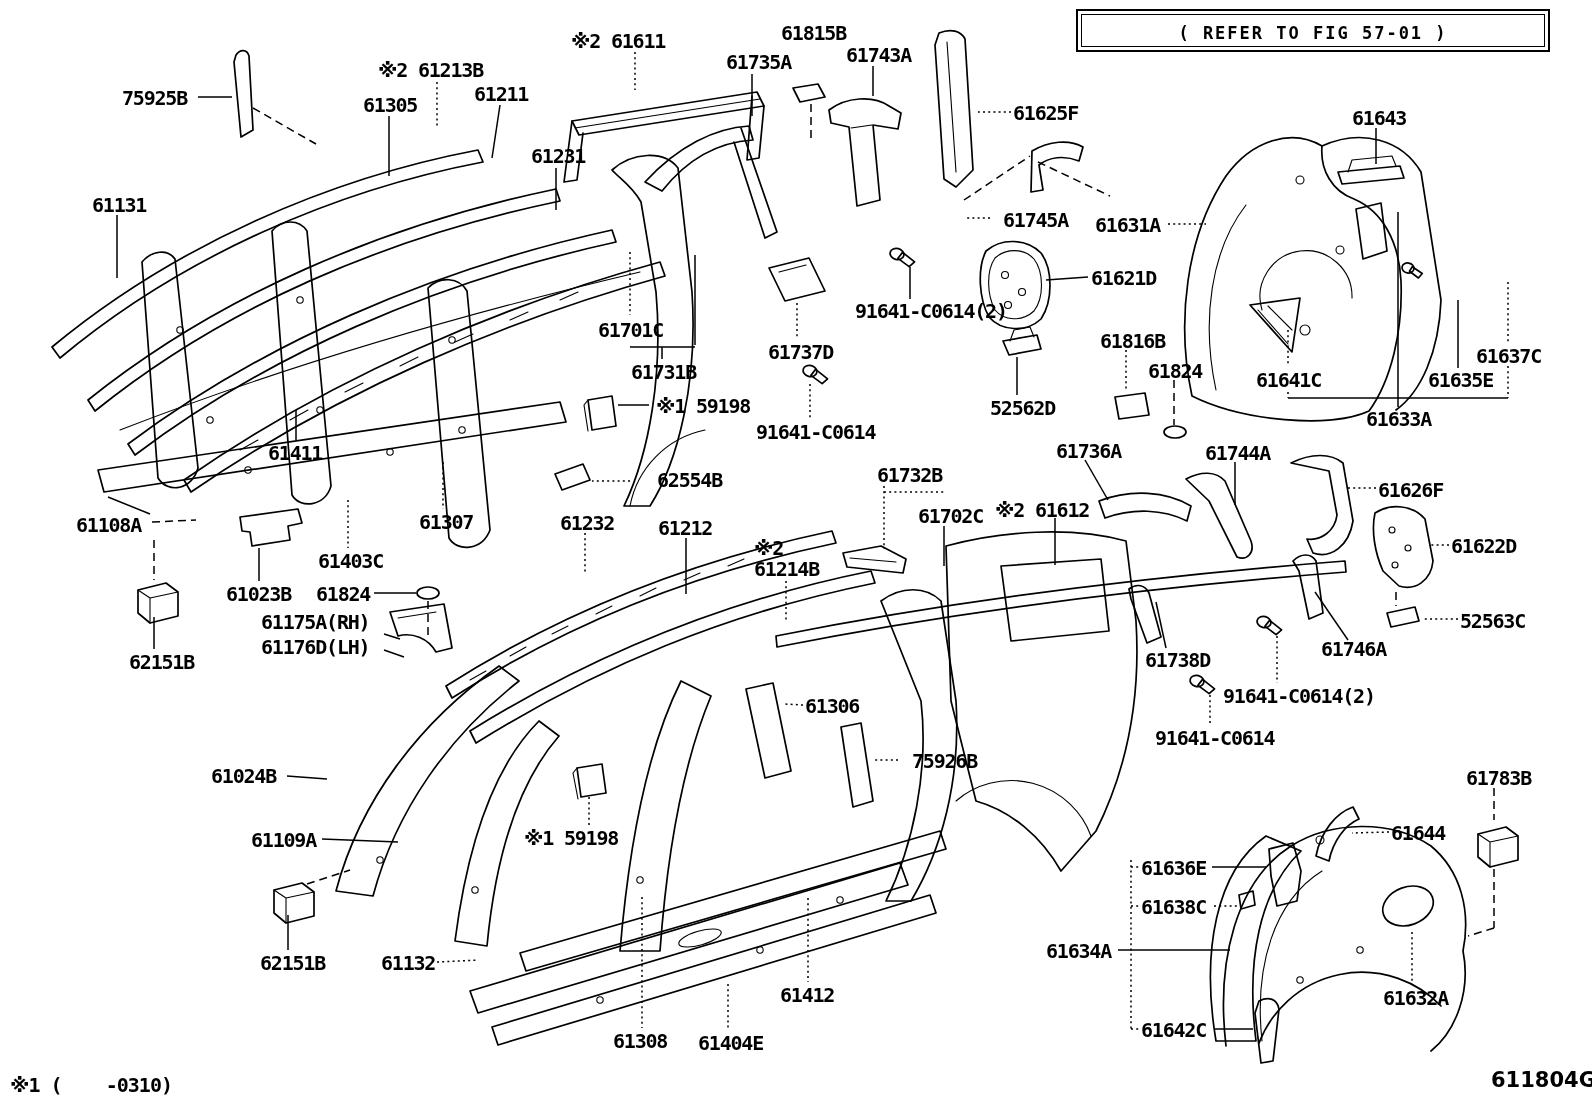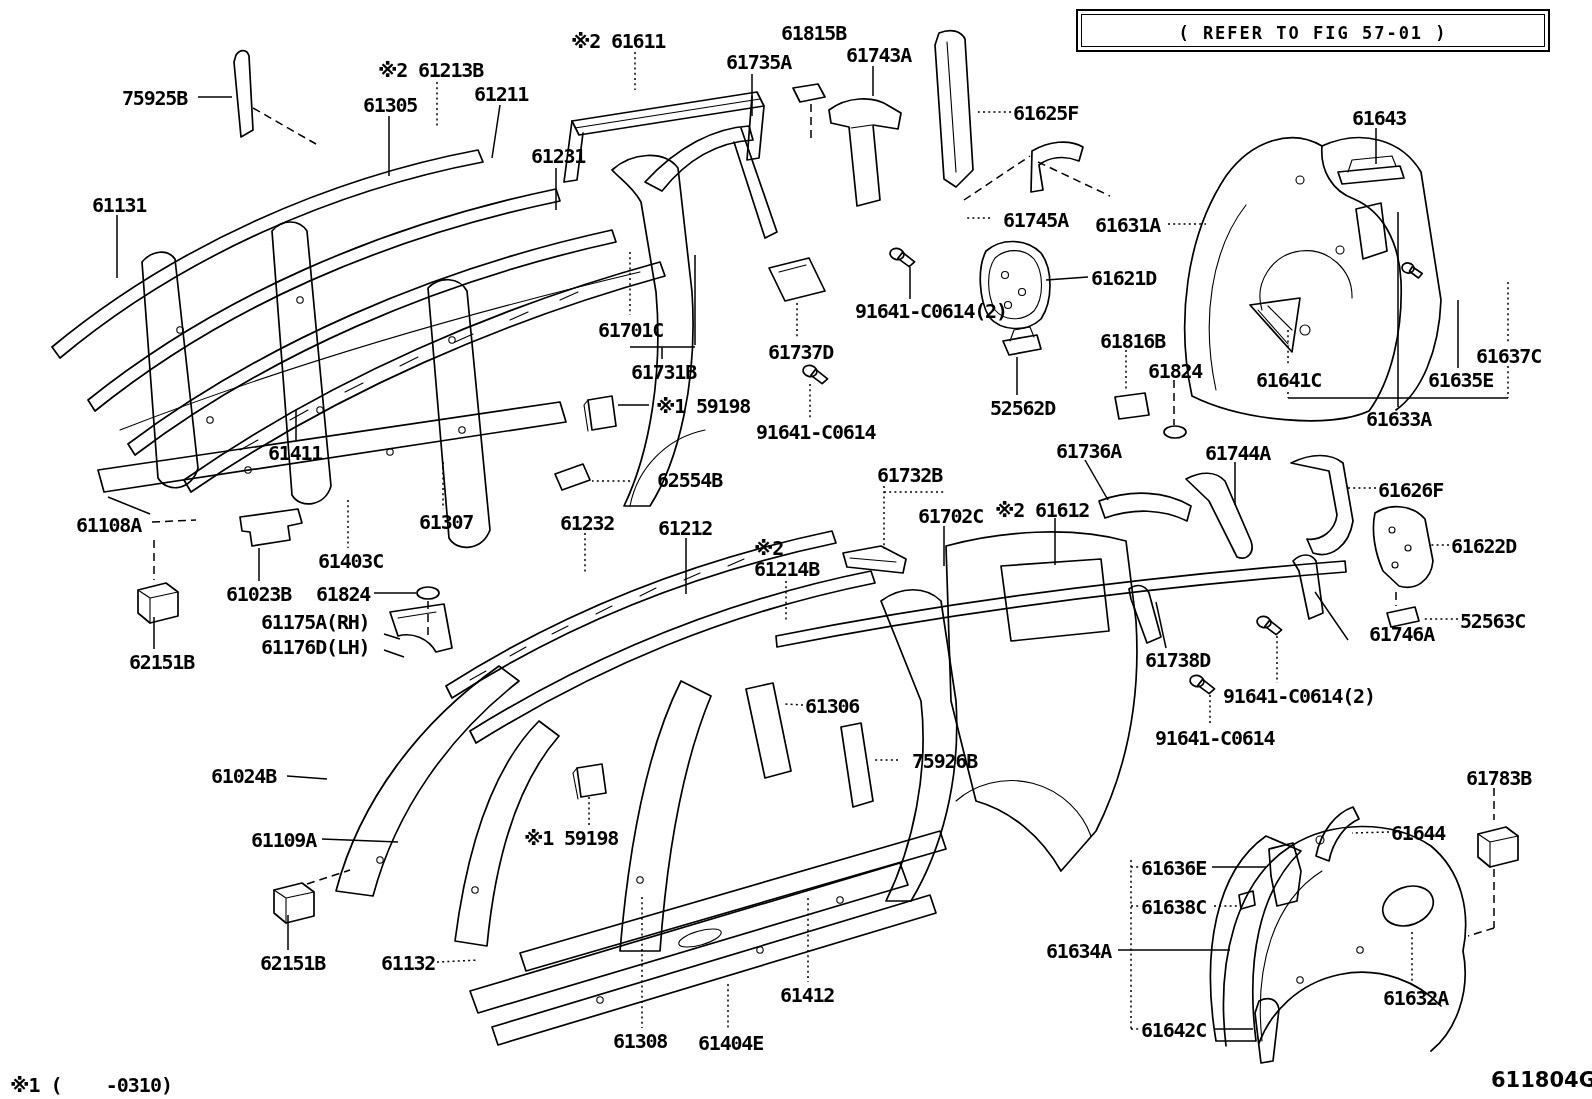--- a/index.html
+++ b/index.html
@@ -315,21 +315,21 @@
       <div class="part-label" style="left: 995px; top: 500px;">※2 61612</div>
       <div class="part-label" style="left: 1451px; top: 536px;">61622D</div>
       <div class="part-label" style="left: 754px; top: 538px;">※2</div>
       <div class="part-label" style="left: 754px; top: 559px;">61214B</div>
       <div class="part-label" style="left: 318px; top: 551px;">61403C</div>
       <div class="part-label" style="left: 1460px; top: 611px;">52563C</div>
       <div class="part-label" style="left: 226px; top: 584px;">61023B</div>
       <div class="part-label" style="left: 316px; top: 584px;">61824</div>
       <div class="part-label" style="left: 261px; top: 612px;">61175A(RH)</div>
       <div class="part-label" style="left: 261px; top: 637px;">61176D(LH)</div>
-      <div class="part-label" style="left: 1321px; top: 624px; margin-left: 48px;">61746A</div>
+      <div class="part-label" style="left: 1321px; top: 639px;">61746A</div>
       <div class="part-label" style="left: 129px; top: 652px;">62151B</div>
       <div class="part-label" style="left: 1145px; top: 650px;">61738D</div>
       <div class="part-label" style="left: 1223px; top: 686px;">91641-C0614(2)</div>
       <div class="part-label" style="left: 805px; top: 696px;">61306</div>
       <div class="part-label" style="left: 1155px; top: 728px;">91641-C0614</div>
       <div class="part-label" style="left: 900px; top: 751px; margin-left: 12px;">75926B</div>
       <div class="part-label" style="left: 1466px; top: 768px;">61783B</div>
       <div class="part-label" style="left: 211px; top: 766px;">61024B</div>
       <div class="part-label" style="left: 1391px; top: 823px;">61644</div>
       <div class="part-label" style="left: 251px; top: 810px; margin-top: 20px;">61109A</div>

